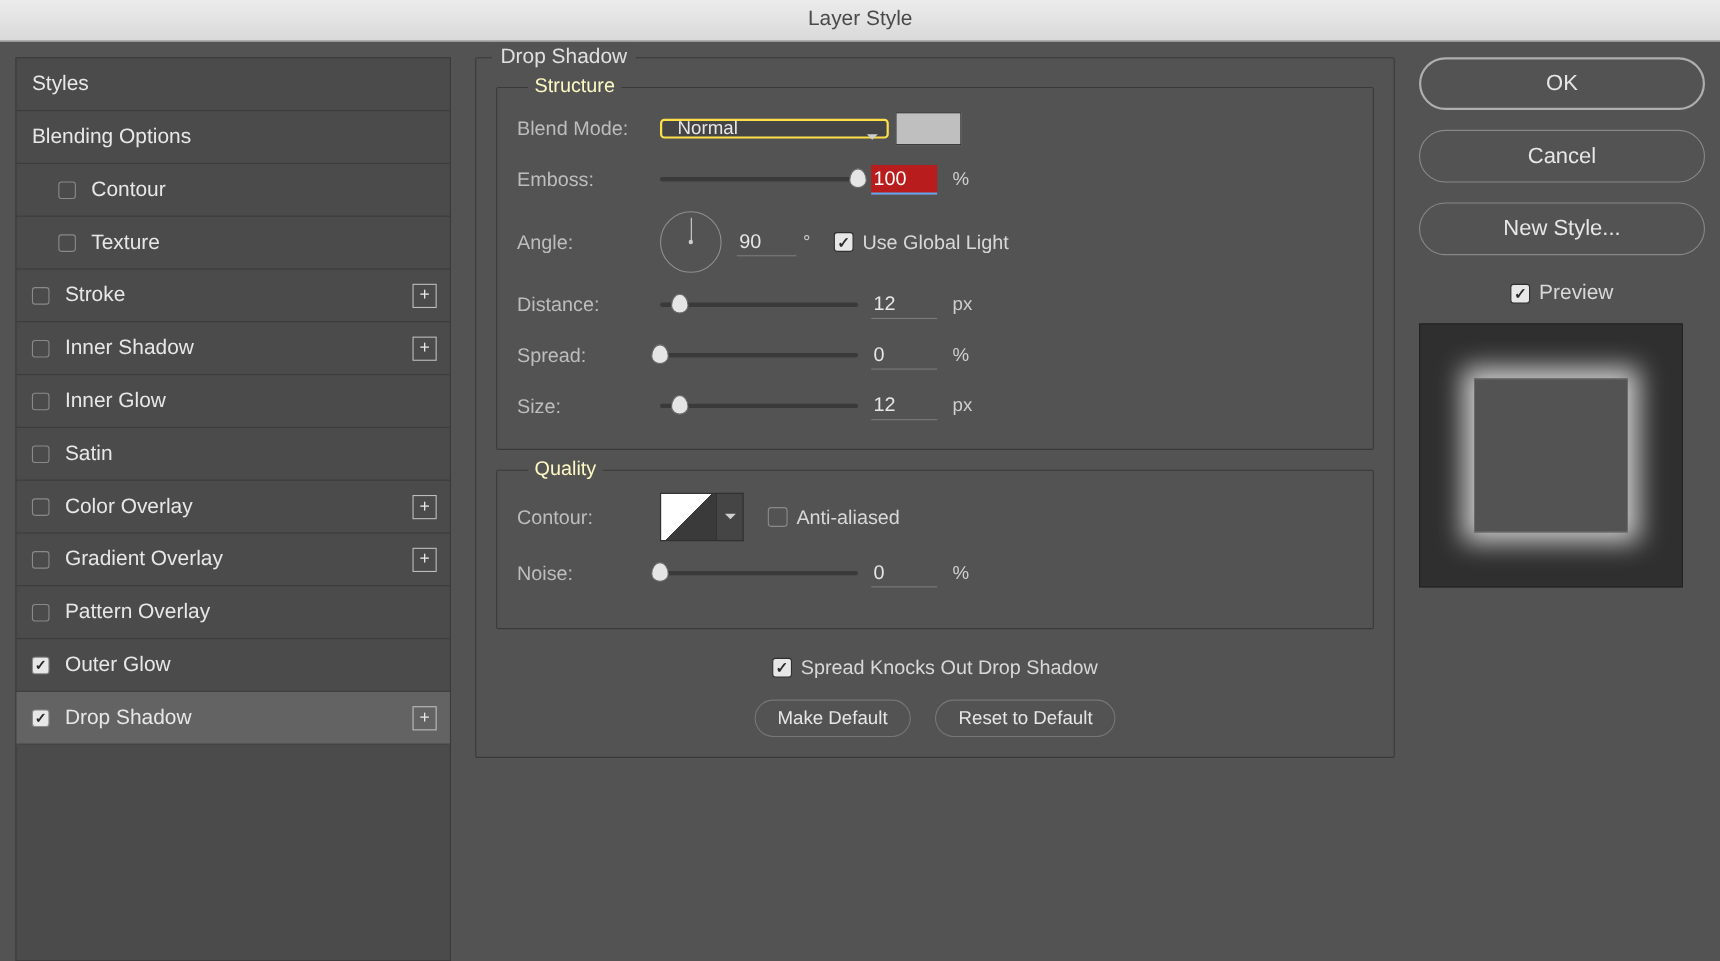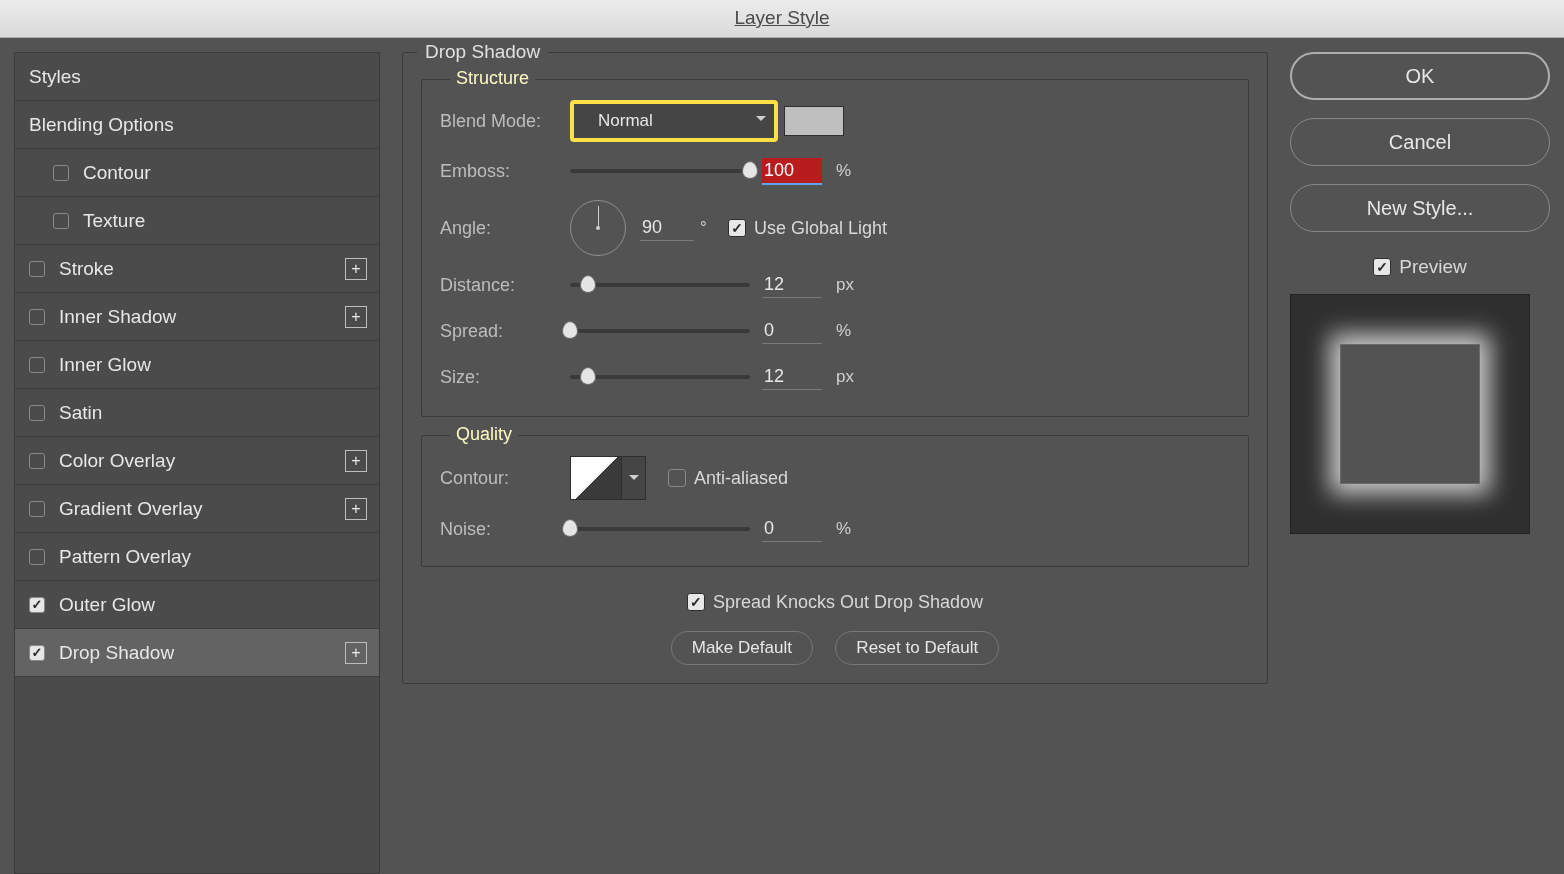--- a/index.html
+++ b/index.html
@@ -5,31 +5,30 @@
   * { box-sizing: border-box; margin: 0; padding: 0; font-family: -apple-system, "Helvetica Neue", Arial, sans-serif; }
   body { background: #535353; color: #d8d8d8; width: 1564px; height: 874px; overflow: hidden; }
   .titlebar {
     height: 38px;
     background: linear-gradient(to bottom, #ececec, #d9d9d9);
     border-bottom: 1px solid #aaa;
     text-align: center;
     line-height: 36px;
     color: #4a4a4a;
     font-size: 19px;
-    text-decoration: underline;
   }
   .body-area {
     display: flex;
     padding: 14px 14px 0 14px;
     gap: 22px;
     height: 836px;
   }
   
   .styles-panel {
-    width: 366px;
+    width: 396px;
     border: 1px solid #3a3a3a;
     background: #4b4b4b;
     display: flex;
     flex-direction: column;
   }
   .style-row {
     display: flex;
     align-items: center;
     height: 48px;
     padding: 0 12px 0 14px;
@@ -93,26 +92,26 @@
     min-height: 34px;
   }
   .lbl {
     width: 130px;
     text-align: left;
     padding-right: 10px;
     font-size: 18px;
     color: #bdbdbd;
   }
   .select {
-    height: 42px;
+    height: 18px;
     background: #454545;
-    border: 4px solid #fde047;
+    border: 2px solid #fde047;
     border-radius: 4px;
     color: #e7e7e7;
-    padding: 0 26px 0 24px;
+    padding: 0 26px 0 14px;
     font-size: 17px;
     position: relative;
     display: inline-flex;
     align-items: center;
     width: 208px;
   }
   .select::after {
     content: "";
     position: absolute; right: 8px; top: 12px;
     border: 5px solid transparent;
@@ -384,21 +383,21 @@
         <div class="sub-legend">Quality</div>
 
         <div class="row">
           <div class="lbl">Contour:</div>
           <span class="contour-swatch"></span>
           <span class="contour-drop"></span>
           <span class="chkbox empty"></span>
           <span style="font-size:18px;">Anti-aliased</span>
         </div>
 
-        <div class="row" style="margin-bottom:2px;">
+        <div class="row" style="margin-bottom:15px;">
           <div class="lbl">Noise:</div>
           <div class="slider">
             <div class="thumb" style="left:0%;"></div>
           </div>
           <span class="numfield">0</span>
           <span class="unit">%</span>
         </div>
       </div>
 
       <div class="row knockout-row">

